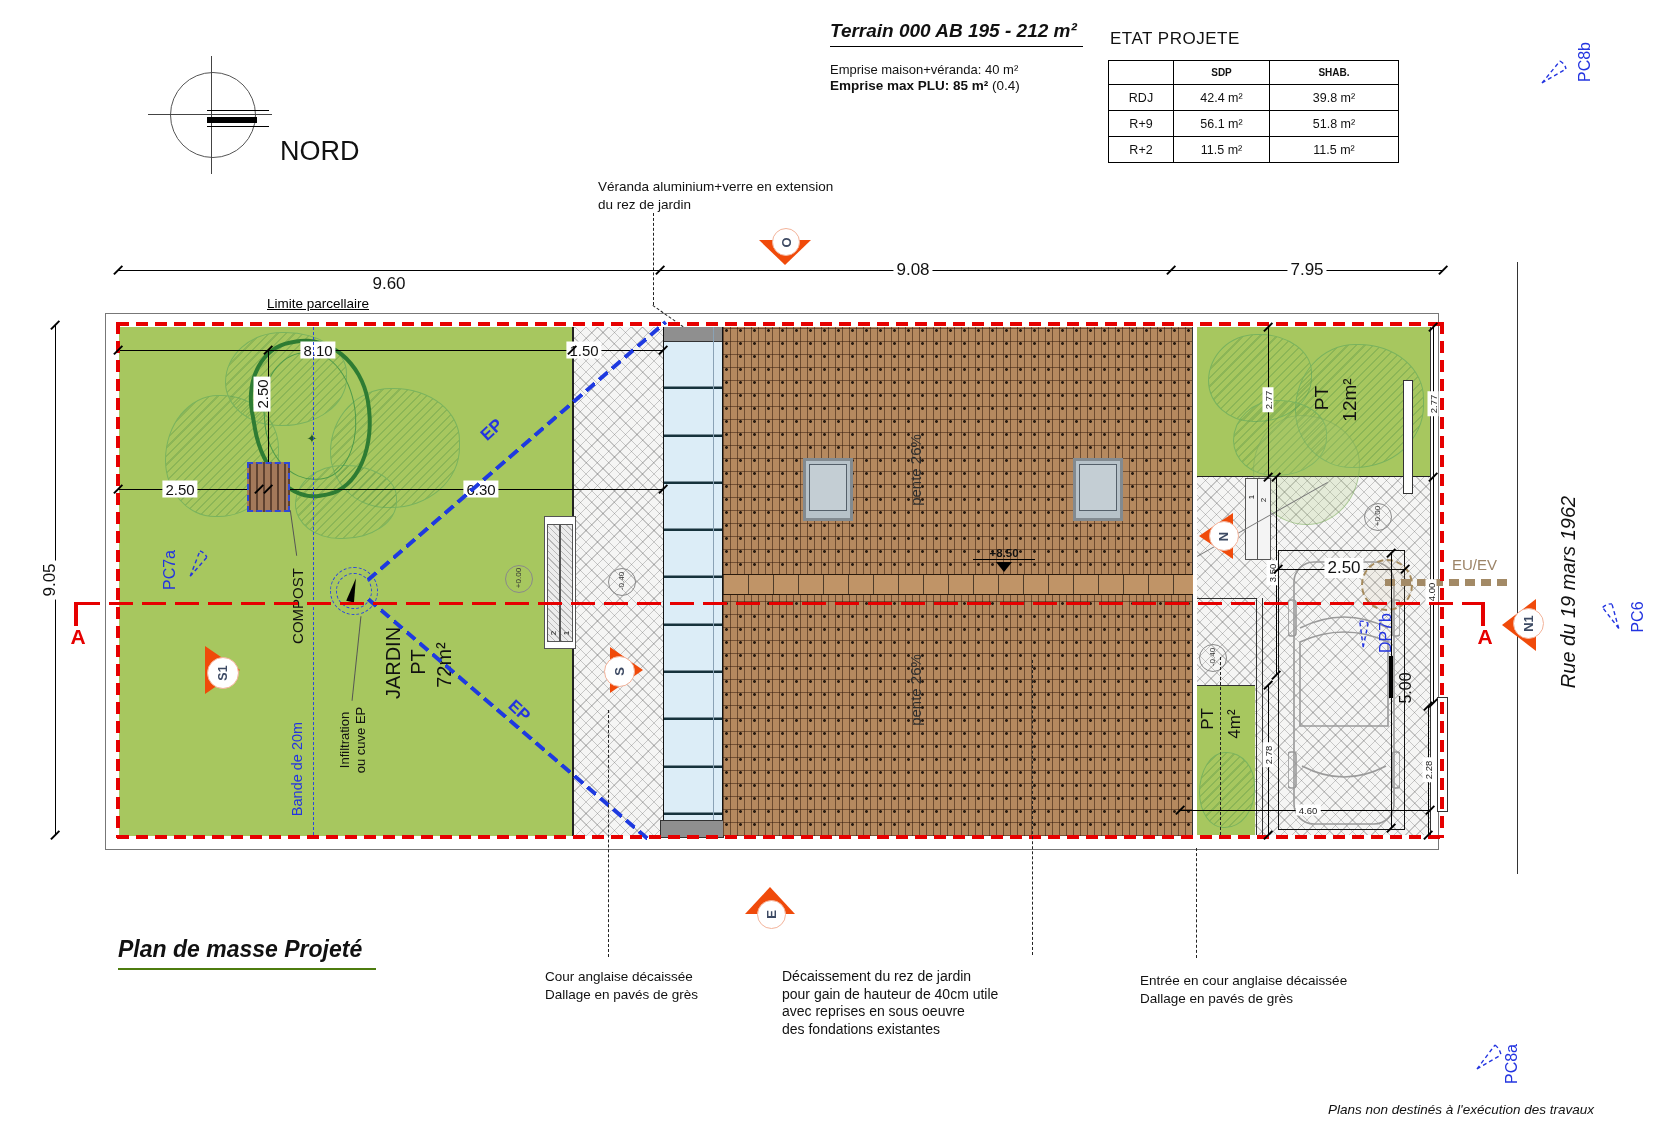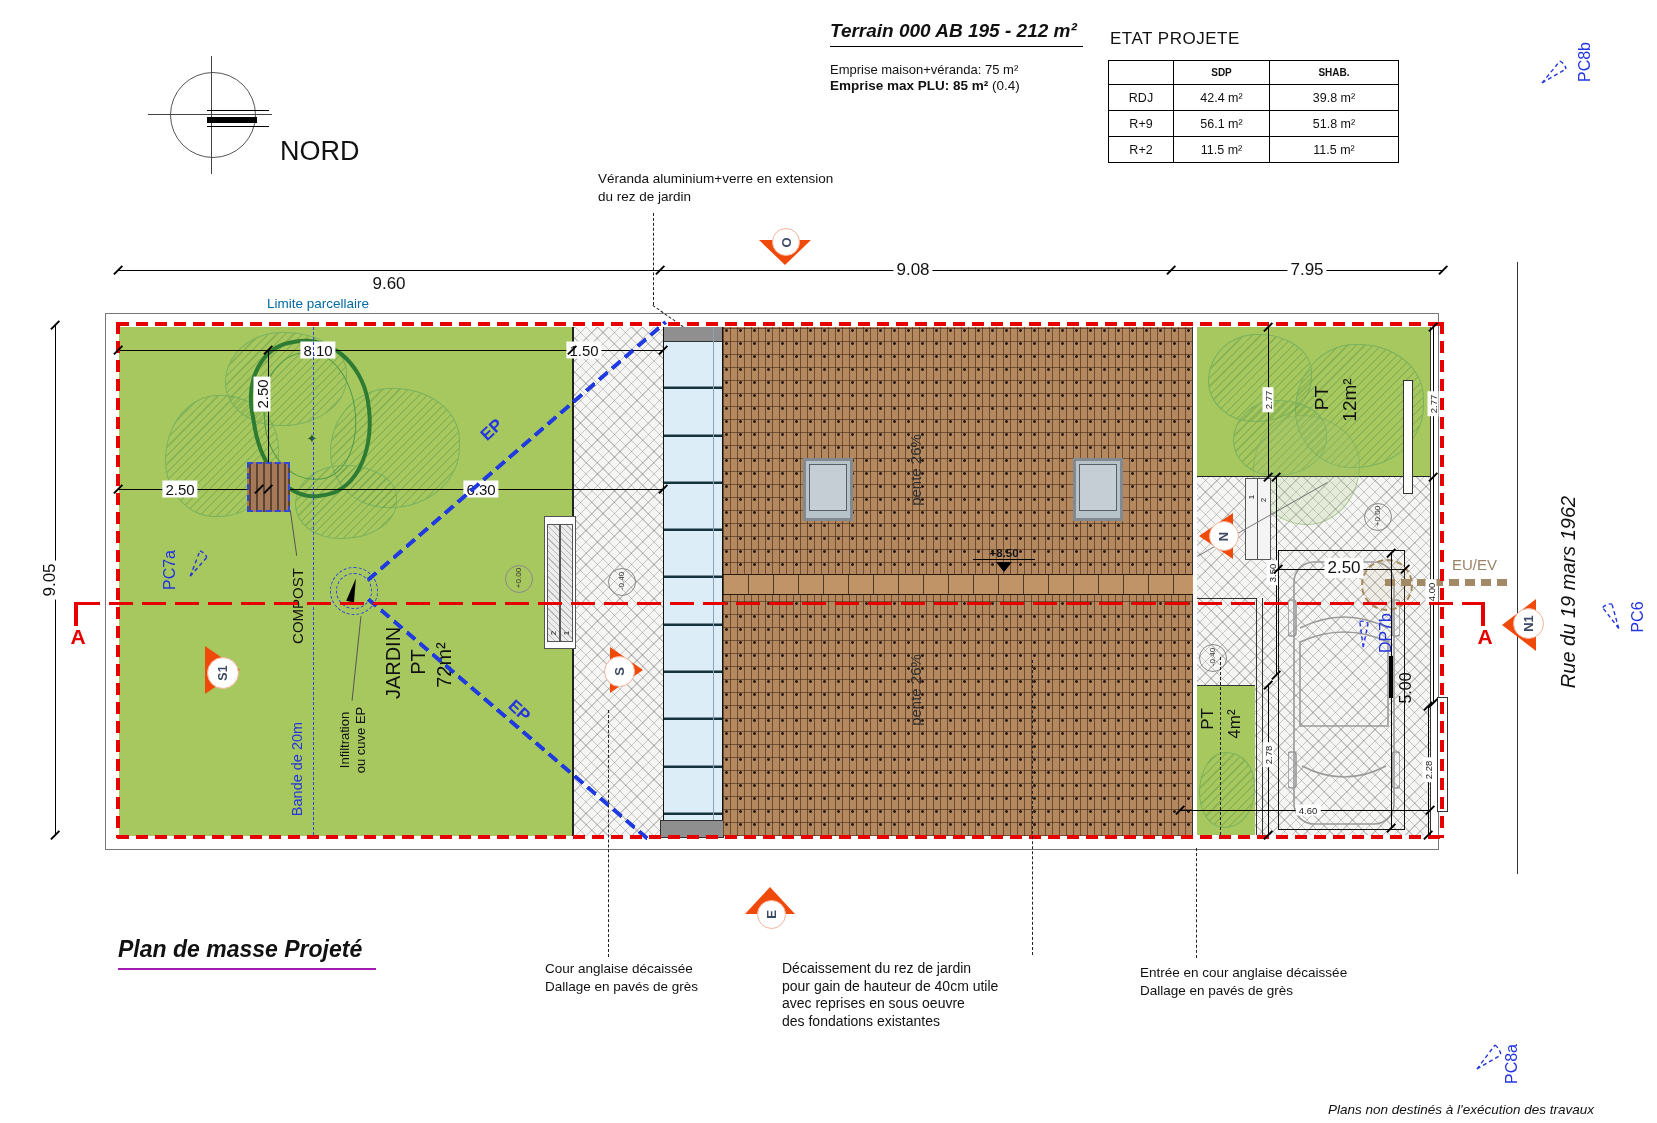--- a/index.html
+++ b/index.html
@@ -28,21 +28,21 @@
   .triR{position:absolute;width:0;height:0;border-top:24px solid transparent;border-bottom:24px solid transparent;border-left:35px solid #f04a0a;}
   .triL{position:absolute;width:0;height:0;border-top:23px solid transparent;border-bottom:23px solid transparent;border-right:34px solid #f04a0a;}
   .triU{position:absolute;width:0;height:0;border-left:25px solid transparent;border-right:25px solid transparent;border-bottom:27px solid #f04a0a;}
   .triD{position:absolute;width:0;height:0;border-left:26px solid transparent;border-right:26px solid transparent;border-top:25px solid #f04a0a;}
   .mcirc{position:absolute;background:#fff;border:1.2px solid #f3b39a;border-radius:50%;display:flex;align-items:center;justify-content:center;}
   .mcirc b{transform:rotate(-90deg);font-size:13px;color:#3d4a63;font-weight:bold;}
   .lvl{position:absolute;width:26px;height:26px;border:1px solid #8a8a8a;border-radius:50%;}
   .lvltxt{font-size:8px;color:#333;}
   .cone path{fill:none;stroke:#2334e0;stroke-width:1.4;stroke-dasharray:4 3;}
   .pctxt{color:#2334e0;font-size:16px;}
-  .cap{font-size:13.5px;line-height:17.5px;}
+  .cap{font-size:13.5px;line-height:17.5px;margin-top:8px;}
   .steps{position:absolute;background:#ececec;background-image:repeating-linear-gradient(45deg,rgba(0,0,0,.22) 0 1px,transparent 1px 4.5px);border:1px solid #555;}
   .gpanel{height:46.3px;border-bottom:1.6px solid #16323c;box-shadow:inset 0 -4px 0 -2.6px #16323c;}
   .thin{position:absolute;background:#555;}
   table.surf{border-collapse:collapse;}
   table.surf th,table.surf td{border:1.3px solid #000;text-align:center;padding:0;}
 </style>
 </head>
 <body>
 
 <div id="stage">
@@ -51,21 +51,21 @@
     <div class="abs" style="left:22px;top:16px;width:84px;height:84px;border:1.3px solid #555;border-radius:50%;"></div>
     <div class="abs" style="left:0;top:58px;width:124px;height:1.2px;background:#444;"></div>
     <div class="abs" style="left:63px;top:0;width:1.2px;height:118px;background:#444;"></div>
     <div class="abs" style="left:59px;top:61px;width:50px;height:6px;background:#000;"></div>
     <div class="abs" style="left:59px;top:54px;width:62px;height:1px;background:#000;"></div>
     <div class="abs" style="left:59px;top:70px;width:62px;height:1px;background:#000;"></div>
   </div>
   <div class="abs" style="left:280px;top:94px;font-size:27px;margin-top:42px;">NORD</div>
 
   <div class="abs" style="left:830px;top:20px;font-size:19px;font-weight:bold;font-style:italic;border-bottom:1.6px solid #000;padding:0 6px 4px 0;">Terrain 000 AB 195  - 212 m²</div>
-  <div class="abs" style="left:830px;top:62px;font-size:13px;">Emprise maison+véranda: 75 m²</div>
+  <div class="abs" style="left:830px;top:62px;font-size:13px;">Emprise maison+véranda: 40 m²</div>
   <div class="abs" style="left:830px;top:78px;font-size:13.5px;">
     <span style="font-weight:bold;">Emprise max PLU: 85 m²</span><span> (0.4)</span>
   </div>
 
   <div class="abs" style="left:1110px;top:23px;font-size:17px;letter-spacing:.5px;margin-top:6px;">ETAT PROJETE</div>
 
   <table class="surf abs" style="left:1108px;top:60px;">
     <thead>
       <tr style="height:24px;font-size:10px;">
         <th style="width:64px;"></th>
@@ -112,21 +112,21 @@
       </div>
   </div>
 
   <div class="dimH" style="left:118px;top:270px;width:1325px;"></div>
   <div class="hl wbg dimtxt" style="left:389px;top:284px;">9.60</div>
   <div class="hl wbg dimtxt" style="left:913px;top:270px;">9.08</div>
   <div class="hl wbg dimtxt" style="left:1307px;top:270px;">7.95</div>
   <div class="dimV" style="left:55px;top:325px;height:510px;"></div>
   <div class="rl wbg dimtxt" style="left:50px;top:580px;">9.05</div>
 
-  <div class="abs" style="left:267px;top:296px;font-size:13.5px;color:#0369a1;">Limite parcellaire</div>
+  <div class="abs" style="left:267px;top:296px;font-size:13.5px;color:#000000;text-decoration:underline;">Limite parcellaire</div>
 
   <div class="abs" style="left:105px;top:313px;width:1332px;height:535px;border:1.2px solid #777;"></div>
 
   <div class="abs" style="left:119px;top:327px;width:453px;height:509px;background:#a7c75f;"></div>
   <div class="abs basket" style="left:574px;top:327px;width:89px;height:509px;"></div>
   <div class="thin" style="left:572px;top:327px;width:2px;height:509px;background:#222;"></div>
 
   <div class="abs" style="left:663px;top:327px;width:60px;height:509px;background:#dcedf7;border-left:1.5px solid #111;border-right:1.5px solid #111;box-sizing:border-box;">
     <div style="height:14px;background:#8f8f8f;border-bottom:1px solid #333;"></div>
     <div>
@@ -376,21 +376,21 @@
 
   <div>
     <div class="triU" style="left:745px;top:887px;"></div>
     <div class="mcirc" style="left:757px;top:900px;width:27px;height:27px;">
         <b>E</b>
       </div>
   </div>
   <div class="blkDashV" style="left:1032px;top:660px;height:295px;"></div>
   <div class="blkDashV" style="left:1196px;top:848px;height:110px;"></div>
 
-  <div class="abs" style="left:118px;top:936px;font-size:23px;font-weight:bold;font-style:italic;border-bottom:2px solid #a21caf;padding:0 14px 5px 0;">Plan de masse Projeté</div>
+  <div class="abs" style="left:118px;top:936px;font-size:23px;font-weight:bold;font-style:italic;border-bottom:2px solid #4d7c0f;padding:0 14px 5px 0;">Plan de masse Projeté</div>
 
   <div class="abs cap" style="left:545px;top:960px;">
     <div>Cour anglaise décaissée</div>
     <div>Dallage en pavés de grès</div>
   </div>
   <div class="abs cap" style="left:782px;top:960px;font-size:14px;">
     <div>Décaissement du rez de jardin</div>
     <div>pour gain de hauteur de 40cm utile</div>
     <div>avec reprises en sous oeuvre</div>
     <div>des fondations existantes</div>

